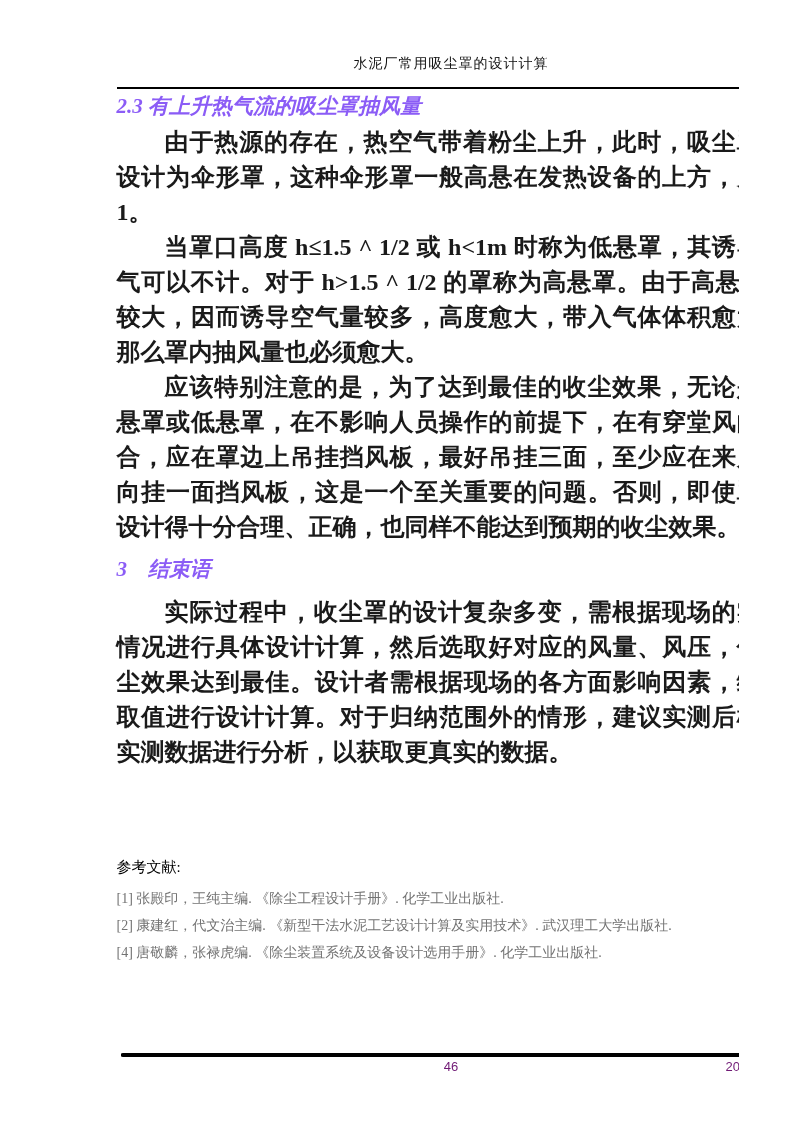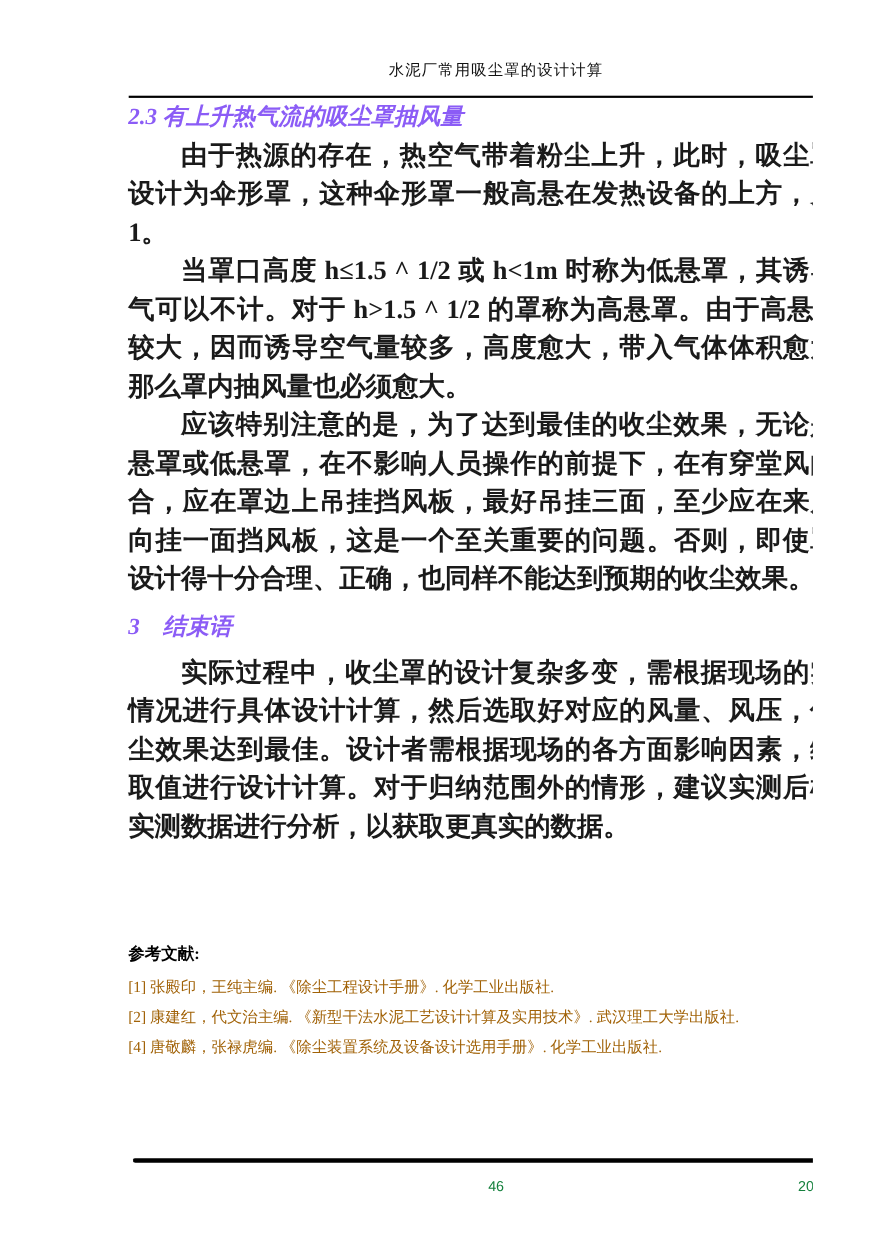--- a/index.html
+++ b/index.html
@@ -66,28 +66,28 @@
   }
   
   .references {
     position: absolute;
     top: 858px;
     left: 62px;
     width: 669px;
   }
   .ref-heading {
     font-size: 15px;
-    font-weight: bold;
+    font-weight: normal;
     margin: 0 0 8px 0;
     color: #000;
   }
   .ref-item {
     font-size: 14px;
     line-height: 27px;
-    color: #a16207;
+    color: #737373;
     white-space: nowrap;
     font-family: Liberation Serif, serif;
   }
   
   .footer-rule {
     position: absolute;
     top: 1053px;
     left: 66px;
     width: 665px;
     height: 4px;
@@ -95,22 +95,21 @@
     border-radius: 2px / 1px;
   }
   .footer-row {
     position: absolute;
     top: 1059px;
     left: 62px;
     width: 669px;
     height: 18px;
     font-family: "Liberation Sans", "DejaVu Sans", sans-serif;
     font-size: 13px;
-    color: #15803d;
-    margin-top: 12px;
+    color: #701a75;
   }
   .page-num {
     position: absolute;
     left: 0;
     right: 0;
     text-align: center;
   }
   .issue {
     position: absolute;
     right: 0;

